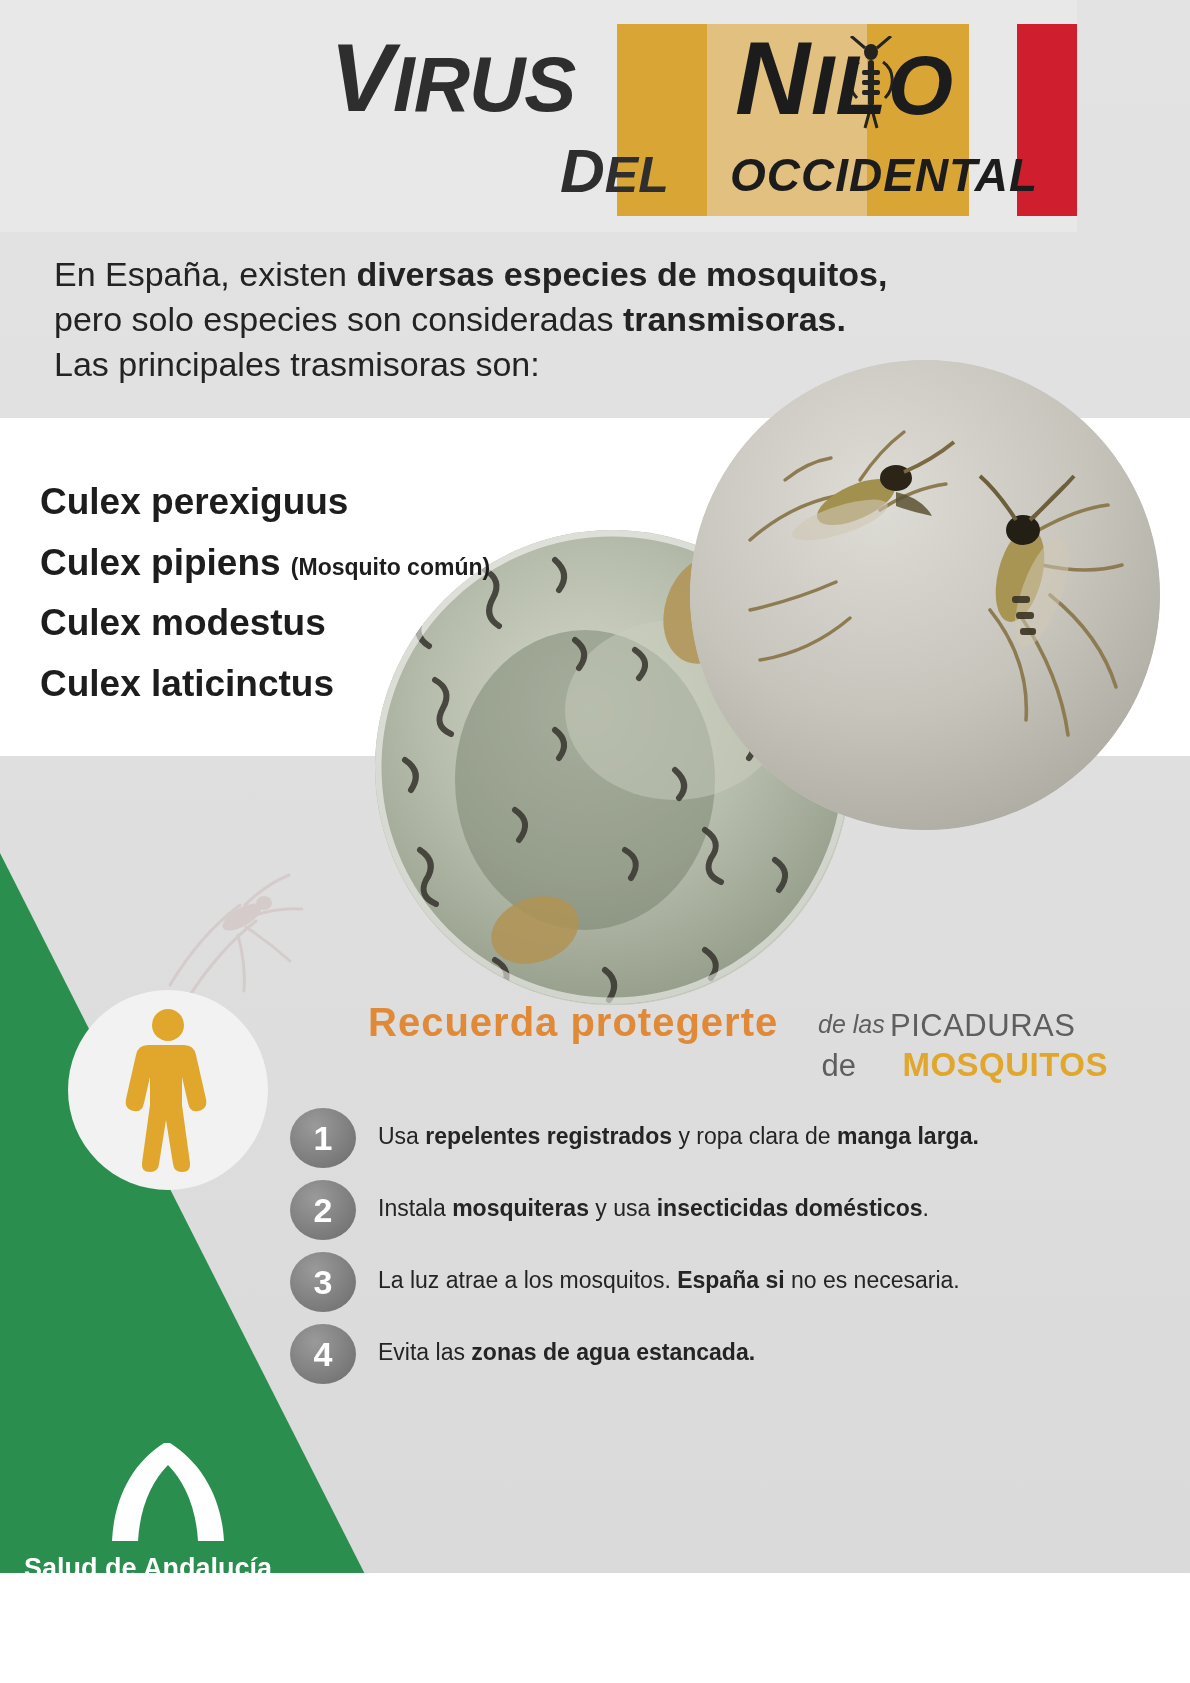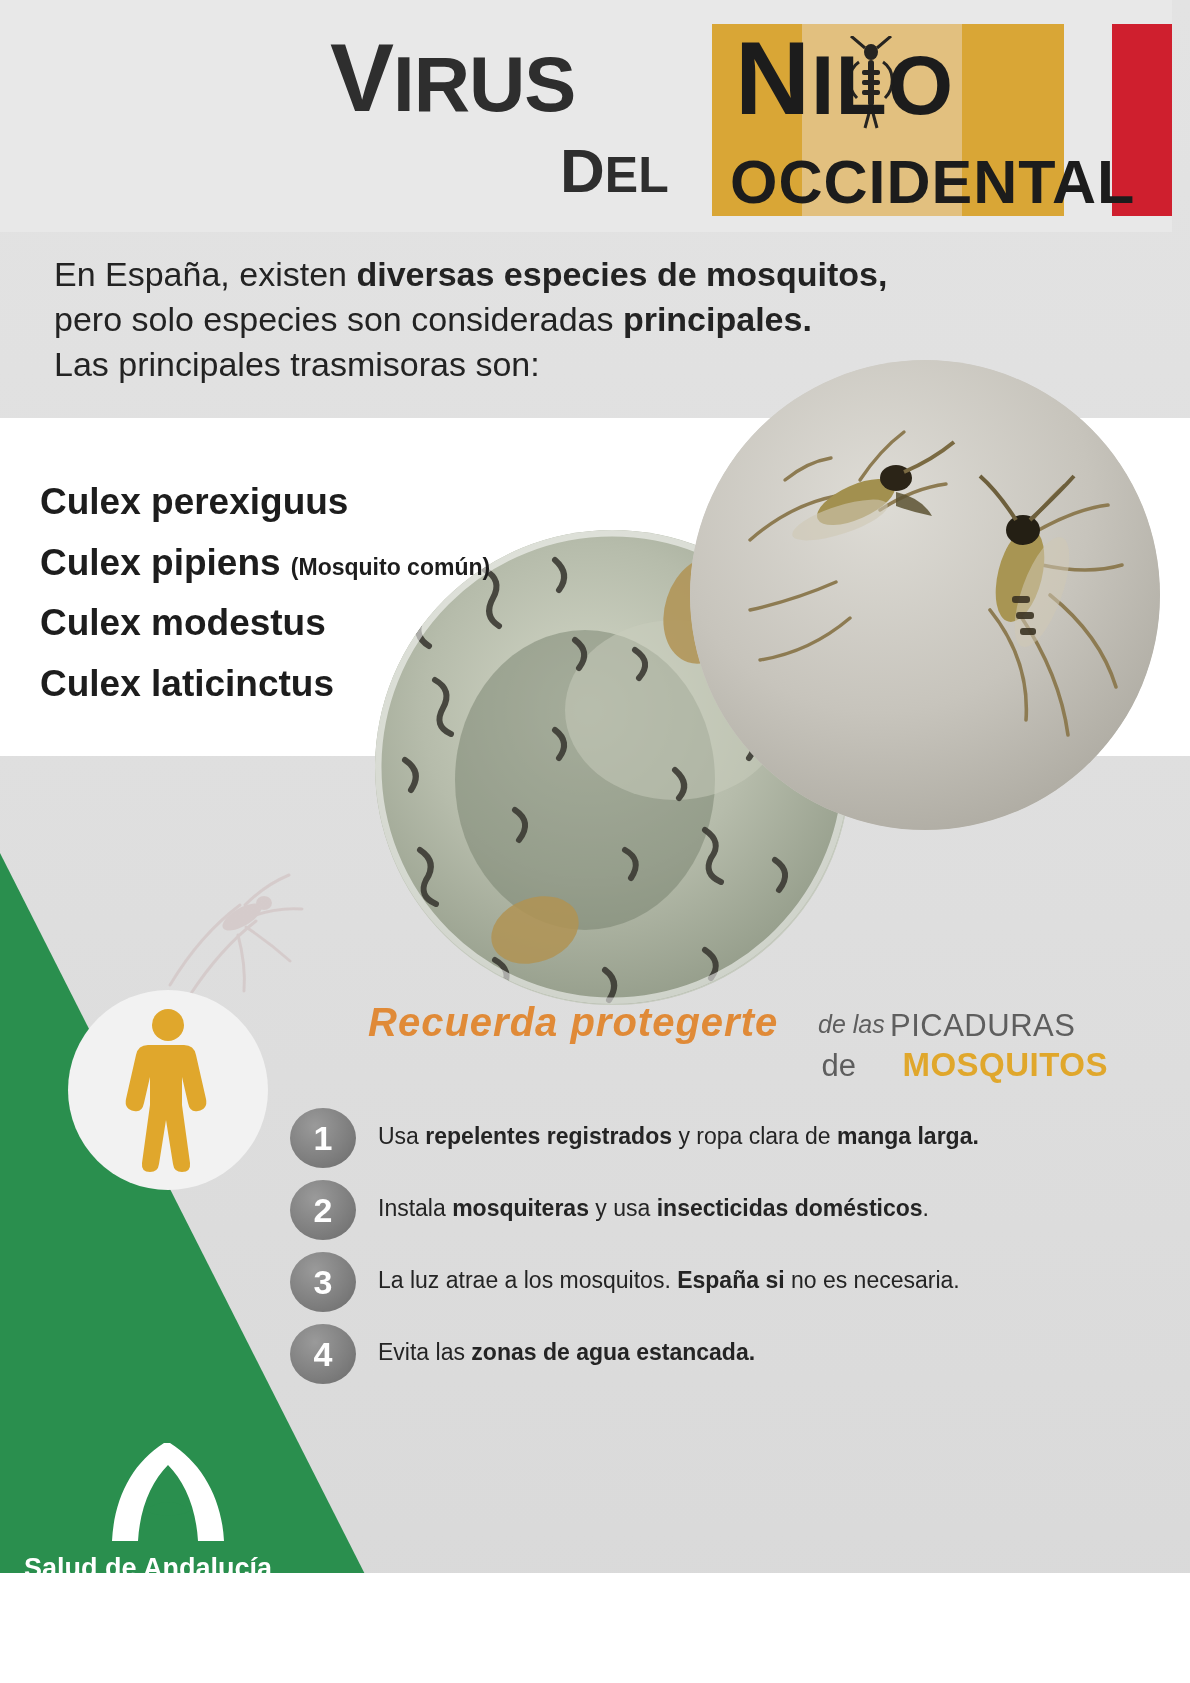--- a/index.html
+++ b/index.html
@@ -11,22 +11,23 @@
   }
   .poster {
     position: relative;
     width: 1190px; height: 1683px;
     background: linear-gradient(180deg, #e3e3e3 0%, #dedede 55%, #d9d9d9 100%);
     overflow: hidden;
   }
 
   
   .header {
-    position: absolute; left: 0; top: 0; width: 1172px; height: 232px;
+    position: absolute; left: 0; top: 0; width: 1077px; height: 232px;
     background: #e8e8e8;
+    font-style: italic;
   }
   .title-bar-block {
     position: absolute; right: 0; top: 24px; height: 192px; width: 460px;
   }
   .band-gold {
     position: absolute; left: 0; top: 0; width: 352px; height: 192px;
     background: #d9a636;
   }
   .band-gold-light {
     position: absolute; left: 90px; top: 0; width: 160px; height: 192px;
@@ -54,21 +55,21 @@
     line-height: 1; letter-spacing: 1px;
   }
   .word-nilo .sm { font-size: 84px; }
   .word-del {
     position: absolute; left: 560px; top: 140px;
     font-size: 62px; font-weight: bold; color: #2e2e2e; line-height: 1;
   }
   .word-del .sm { font-size: 50px; margin-top: 44px; }
   .word-occidental {
     position: absolute; left: 730px; top: 152px;
-    font-size: 61px; font-weight: bold; color: #1c1c1c;
+    font-size: 46px; font-weight: bold; color: #1c1c1c;
     letter-spacing: 1px; line-height: 1;
   }
   .mosq-silhouette-title {
     position: absolute; left: 845px; top: 36px; width: 52px; height: 96px;
     opacity: 0.95;
   }
 
   
   .intro {
     position: absolute; left: 54px; top: 252px; width: 1020px;
@@ -116,21 +117,21 @@
     border-radius: 50%; background: #f2f2f2;
     display: flex; align-items: center; justify-content: center;
   }
 
   
   .recuerda {
     position: absolute; left: 368px; top: 1000px; width: 740px; height: 100px;
   }
   .recuerda-main {
     position: absolute; left: 0; top: 0;
-    font-size: 40px; font-weight: bold; font-style: italic;
+    font-size: 40px; font-weight: bold; 
     color: #e08a37; letter-spacing: 1px;
   }
   .recuerda-de-las {
     position: absolute; left: 450px; top: 10px;
     font-size: 25px; font-style: italic; color: #5e5e5e;
   }
   .recuerda-picaduras {
     position: absolute; left: 522px; top: 8px;
     font-size: 31px; color: #5e5e5e; letter-spacing: 0.5px;
   }
@@ -218,21 +219,21 @@
     </svg>
 
     <div class="word-occidental">OCCIDENTAL</div>
   </div>
 
   <div class="intro">
     <div>
       <span>En España, existen </span><b>diversas especies de mosquitos,</b>
     </div>
     <div>
-      <span>pero solo especies son consideradas </span><b>principales.</b>
+      <span>pero solo especies son consideradas </span><b>transmisoras.</b>
     </div>
     <div>Las principales trasmisoras son:</div>
   </div>
 
   <div class="white-band"></div>
 
   <div class="photo-dish">
     <svg width="475" height="475" viewBox="0 0 475 475">
       <defs>
         <radialGradient id="dishg" cx="45%" cy="38%" r="70%">

